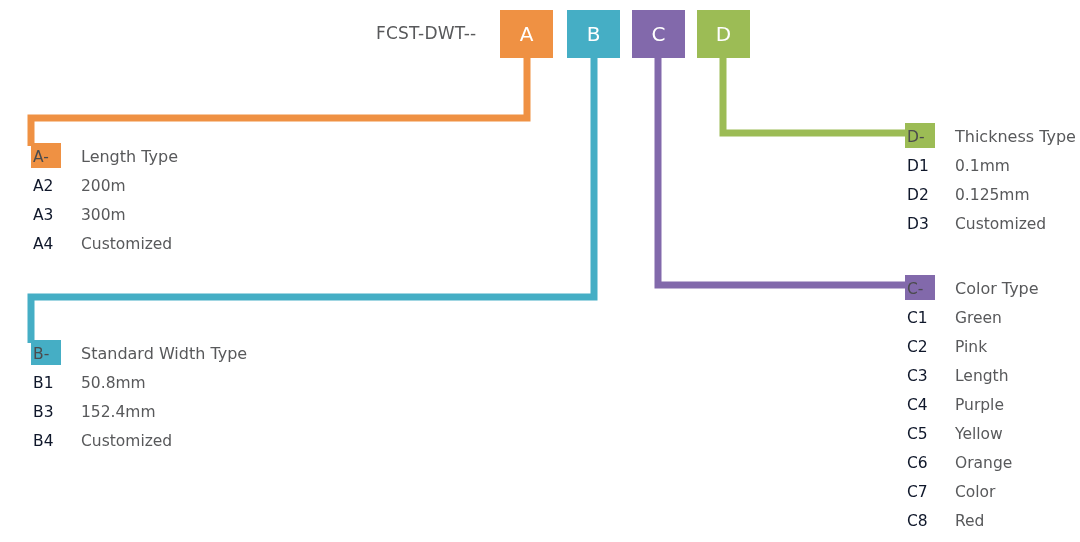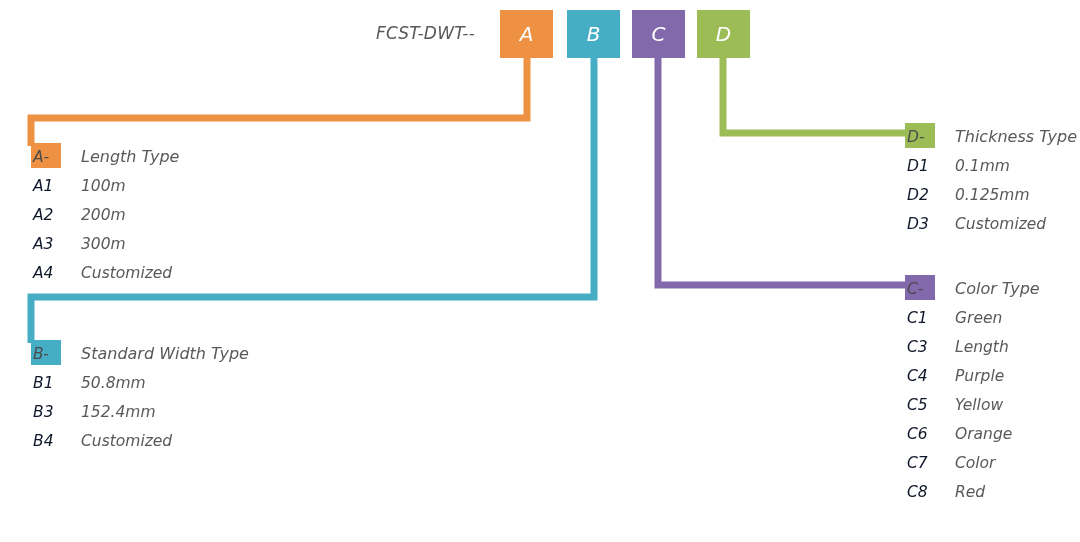--- a/index.html
+++ b/index.html
@@ -3,21 +3,21 @@
 <meta charset="utf-8">
 <style>
   html,body{margin:0;padding:0;}
   body{
     width:1080px;height:542px;
     background:#ffffff;
     font-family:"DejaVu Sans", sans-serif;
     overflow:hidden;
     position:relative;
   }
-  #diagram{position:absolute;left:0;top:0;width:1080px;height:542px;font-style:italic;}
+  #diagram{position:absolute;left:0;top:0;width:1080px;height:542px;}
 
   .prefix{
     position:absolute;
     left:376px; top:23px;
     font-size:17px;
     color:#58595b;
     letter-spacing:0.2px;
     white-space:nowrap;
   }
 
@@ -87,24 +87,20 @@
   <div class="code-box" style="left:632px;background:#8269AB;">C</div>
   <div class="code-box" style="left:697px;background:#9CBC55;">D</div>
 
   <div class="section" style="left:31px;top:142px;">
     <div class="row head">
       <span class="badge" style="background:#EF9143;"></span>
       <span class="code">A-</span>
       <span class="desc">Length Type</span>
     </div>
     <div class="row">
-      <span class="code">A1</span>
-      <span class="desc">100m</span>
-    </div>
-    <div class="row">
       <span class="code">A2</span>
       <span class="desc">200m</span>
     </div>
     <div class="row">
       <span class="code">A3</span>
       <span class="desc">300m</span>
     </div>
     <div class="row">
       <span class="code">A4</span>
       <span class="desc">Customized</span>
@@ -155,20 +151,24 @@
     <div class="row head">
       <span class="badge" style="background:#8269AB;"></span>
       <span class="code">C-</span>
       <span class="desc">Color Type</span>
     </div>
     <div class="row">
       <span class="code">C1</span>
       <span class="desc">Green</span>
     </div>
     <div class="row">
+      <span class="code">C2</span>
+      <span class="desc">Pink</span>
+    </div>
+    <div class="row">
       <span class="code">C3</span>
       <span class="desc">Length</span>
     </div>
     <div class="row">
       <span class="code">C4</span>
       <span class="desc">Purple</span>
     </div>
     <div class="row">
       <span class="code">C5</span>
       <span class="desc">Yellow</span>

